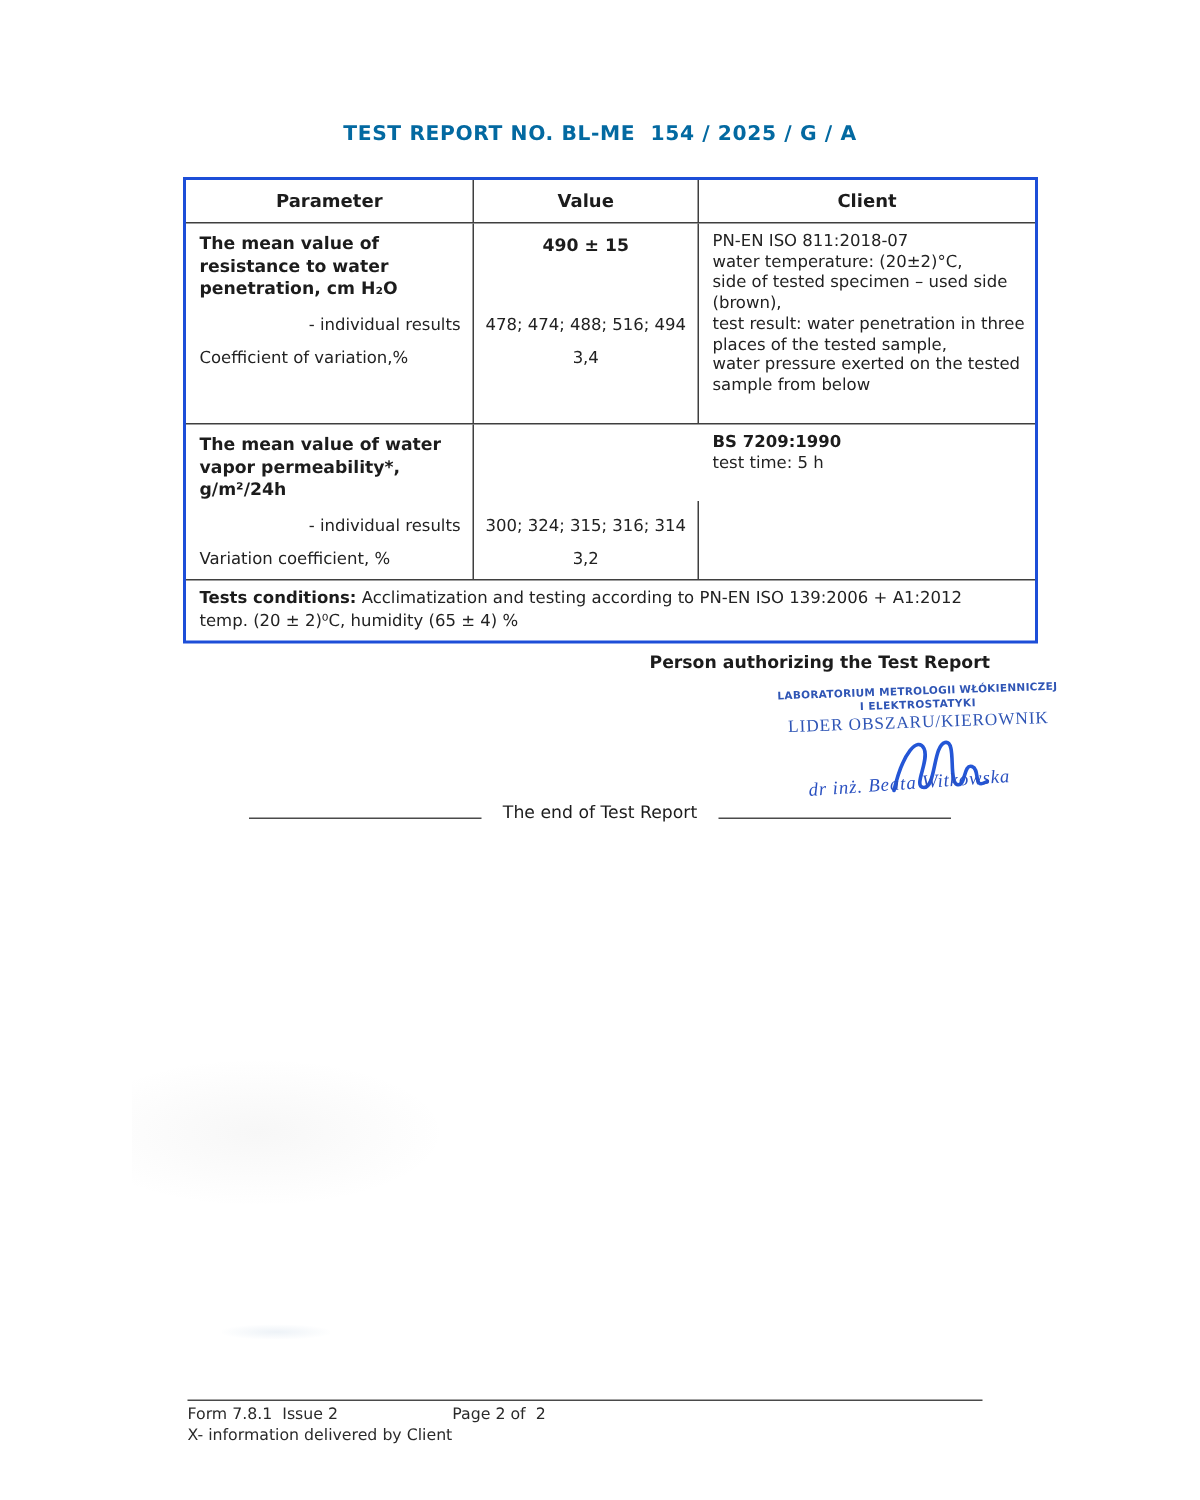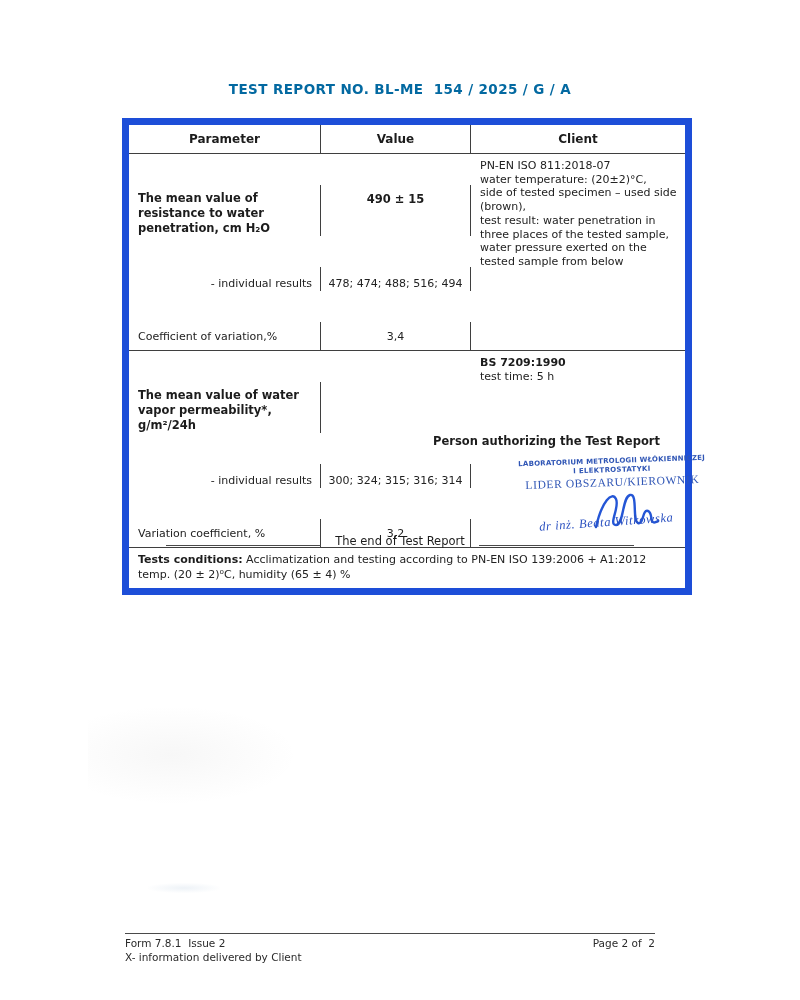--- a/index.html
+++ b/index.html
@@ -22,21 +22,21 @@
     font-weight: bold;
     letter-spacing: 0.4px;
     white-space: pre;
     color: #0369a1;
   }
   
   .report-table {
     position: absolute;
     left: 122px; top: 118px;
     width: 570px;
-    border: 7px solid #1d4ed8;
+    border: 2px solid #1d4ed8;
     background: #fff;
   }
   .thead {
     display: grid;
     grid-template-columns: 192px 150px 1fr;
     border-bottom: 1.5px solid #3f3f3f;
     height: 29px;
   }
   .th {
     display: flex; align-items: center; justify-content: center;
@@ -44,21 +44,21 @@
   }
   .th.bordered, .cell-br { border-right: 1.5px solid #3f3f3f; }
   .trow {
     display: grid;
     grid-template-columns: 192px 150px 1fr;
     grid-template-rows: auto auto 1fr;
     border-bottom: 1.5px solid #3f3f3f;
   }
   .trow.r1 { min-height: 134px; }
   .trow.r2 { min-height: 96px; }
-  .cell { font-size: 11px; line-height: 14px; margin-top: 31px; }
+  .cell { font-size: 11px; line-height: 14px; }
   .param-title {
     grid-column: 1; grid-row: 1;
     padding: 6px 10px 0 9px;
     font-weight: bold; font-size: 11.5px; line-height: 15px;
     color: #1c1c1c;
   }
   .value-mean {
     grid-column: 2; grid-row: 1;
     padding-top: 7px; text-align: center;
     font-weight: bold; font-size: 11.5px;
@@ -123,21 +123,21 @@
     margin-bottom: 2px;
   }
   .end-text { font-weight: normal; font-size: 11.5px; color: #1c1c1c; }
   
   .footer {
     position: absolute;
     left: 125px; top: 933px;
     width: 530px;
     border-top: 1.5px solid #4a4a4a;
     padding-top: 3px;
-    display: flex; justify-content: space-between; align-items: flex-start;
+    display: flex; align-items: flex-start;
     font-size: 10.5px; line-height: 13.5px;
     color: #2a2a2a;
   }
   .footer .pre { white-space: pre; }
   
   .artifact-1 {
     position: absolute; left: 88px; top: 705px; width: 210px; height: 100px;
     background: radial-gradient(ellipse at 40% 50%, rgba(120,120,120,0.06), rgba(120,120,120,0) 70%);
   }
   .artifact-2 {

